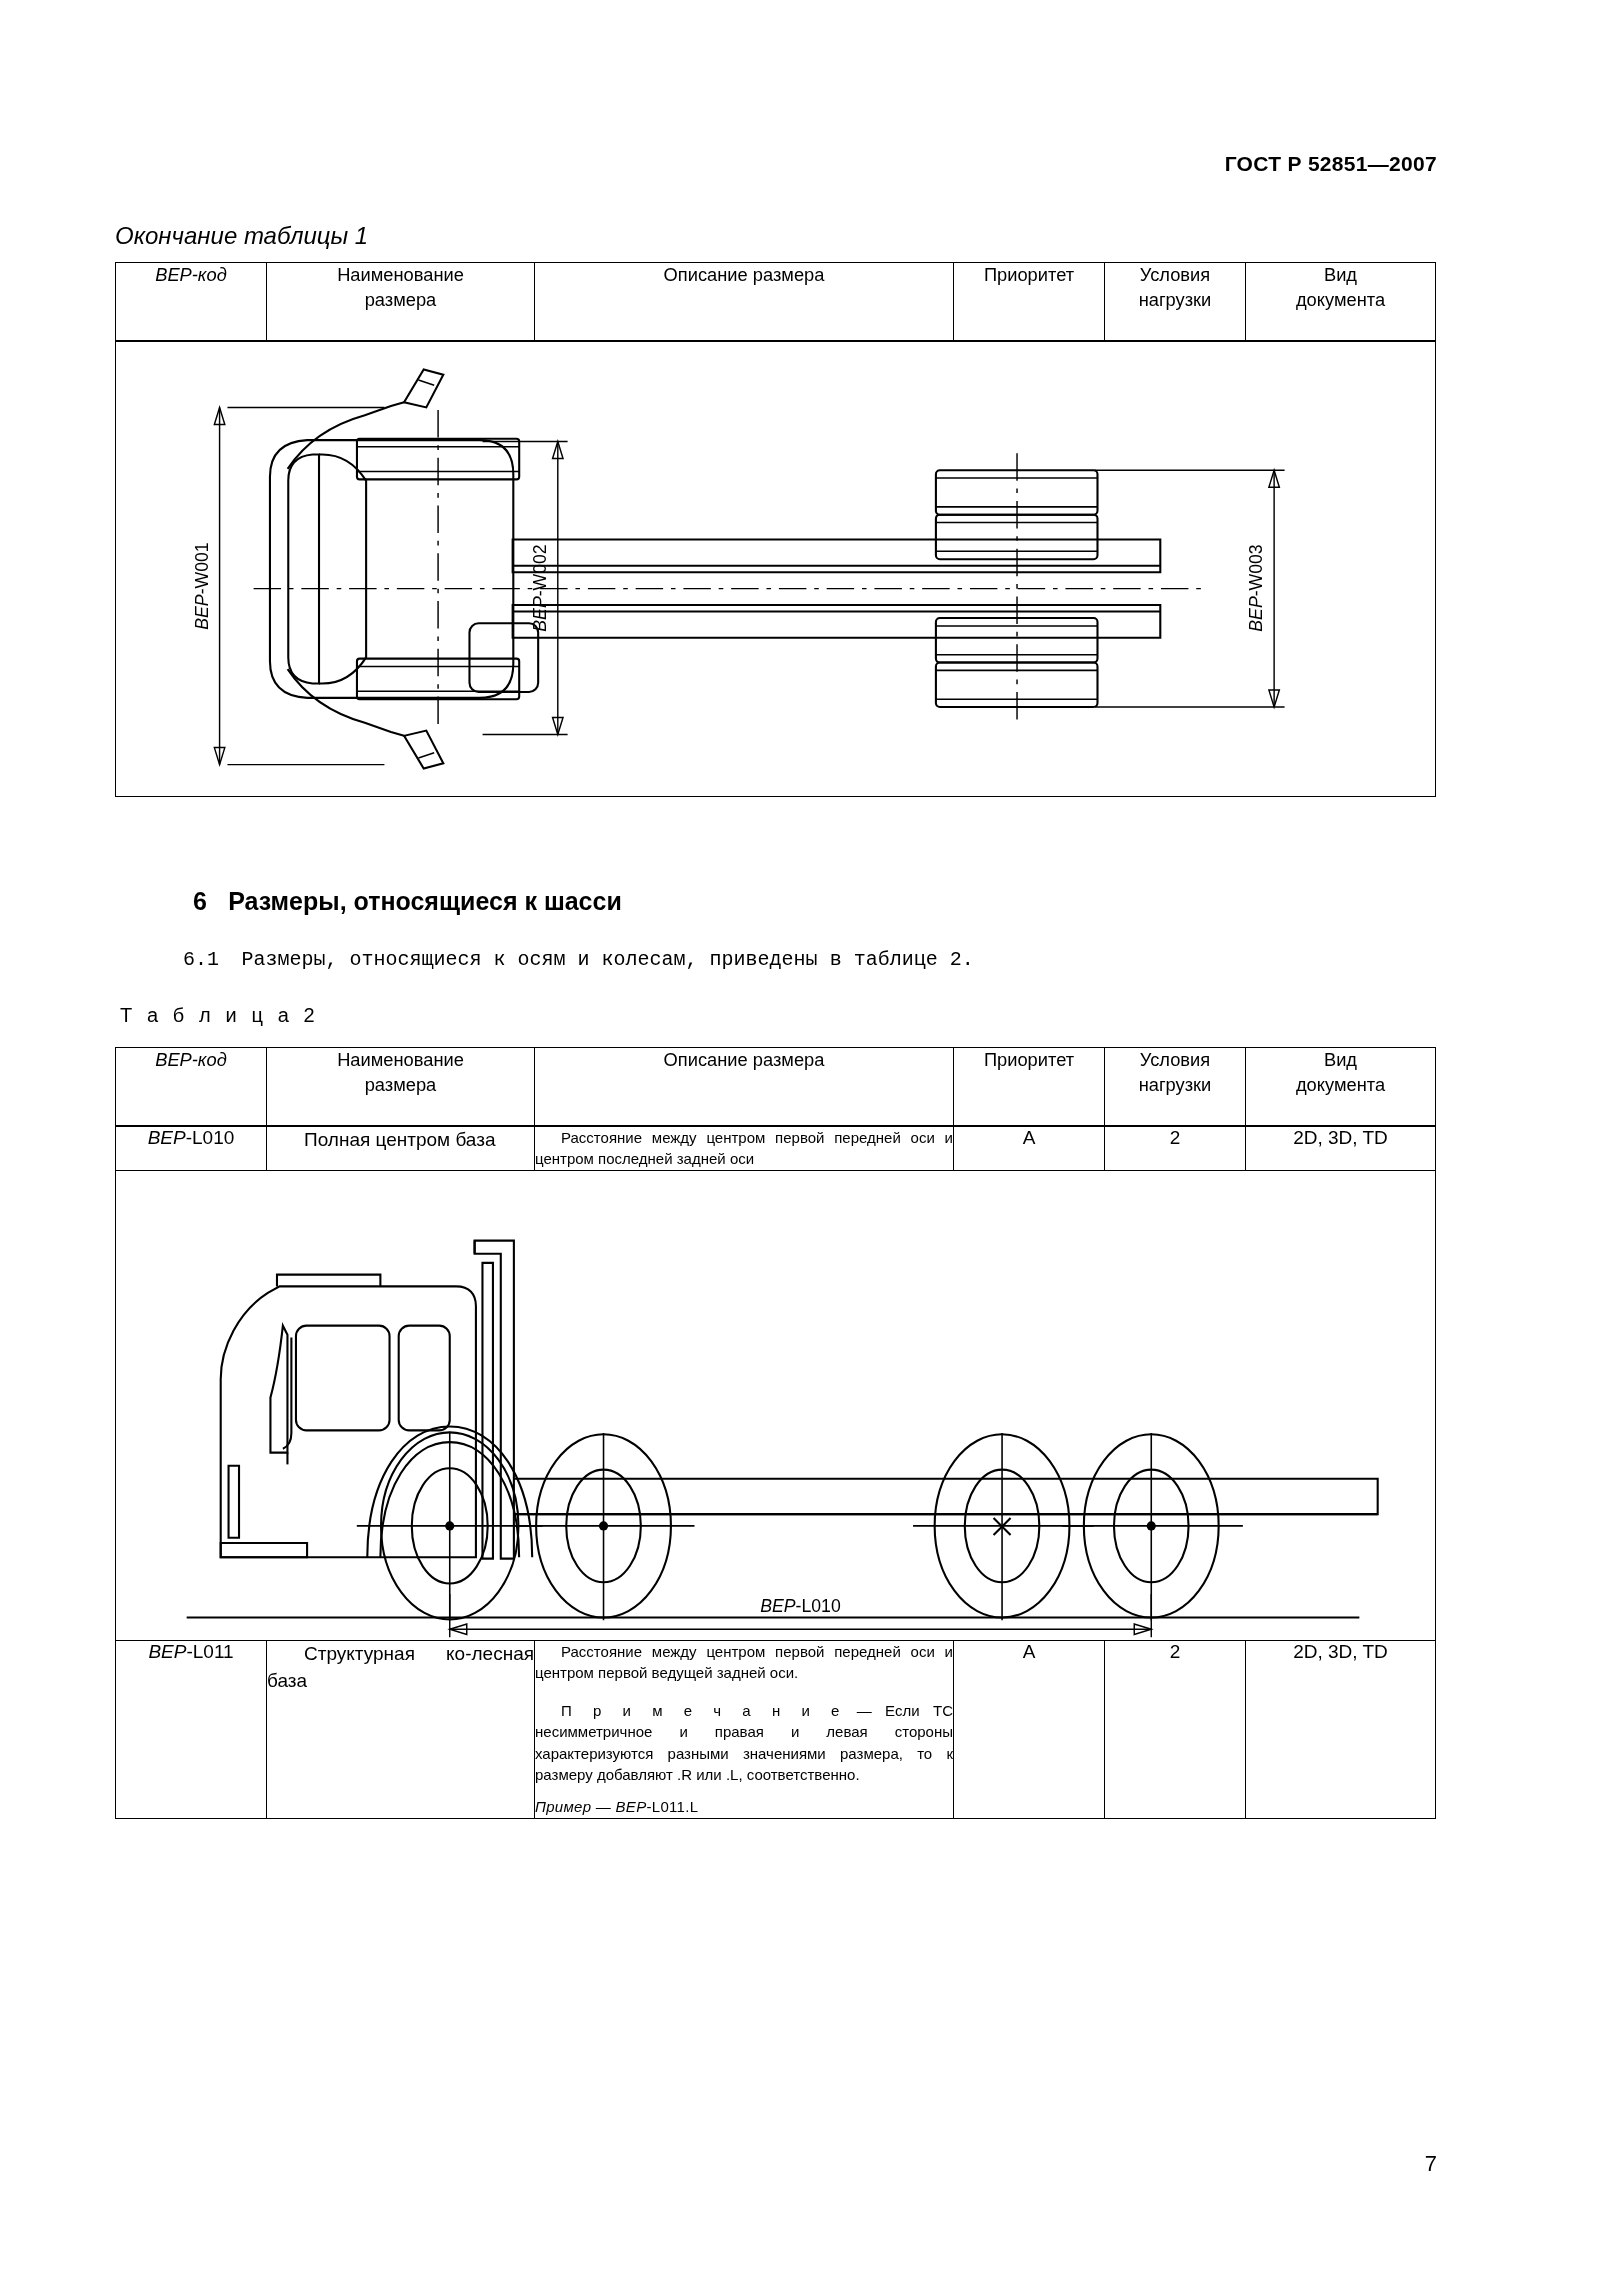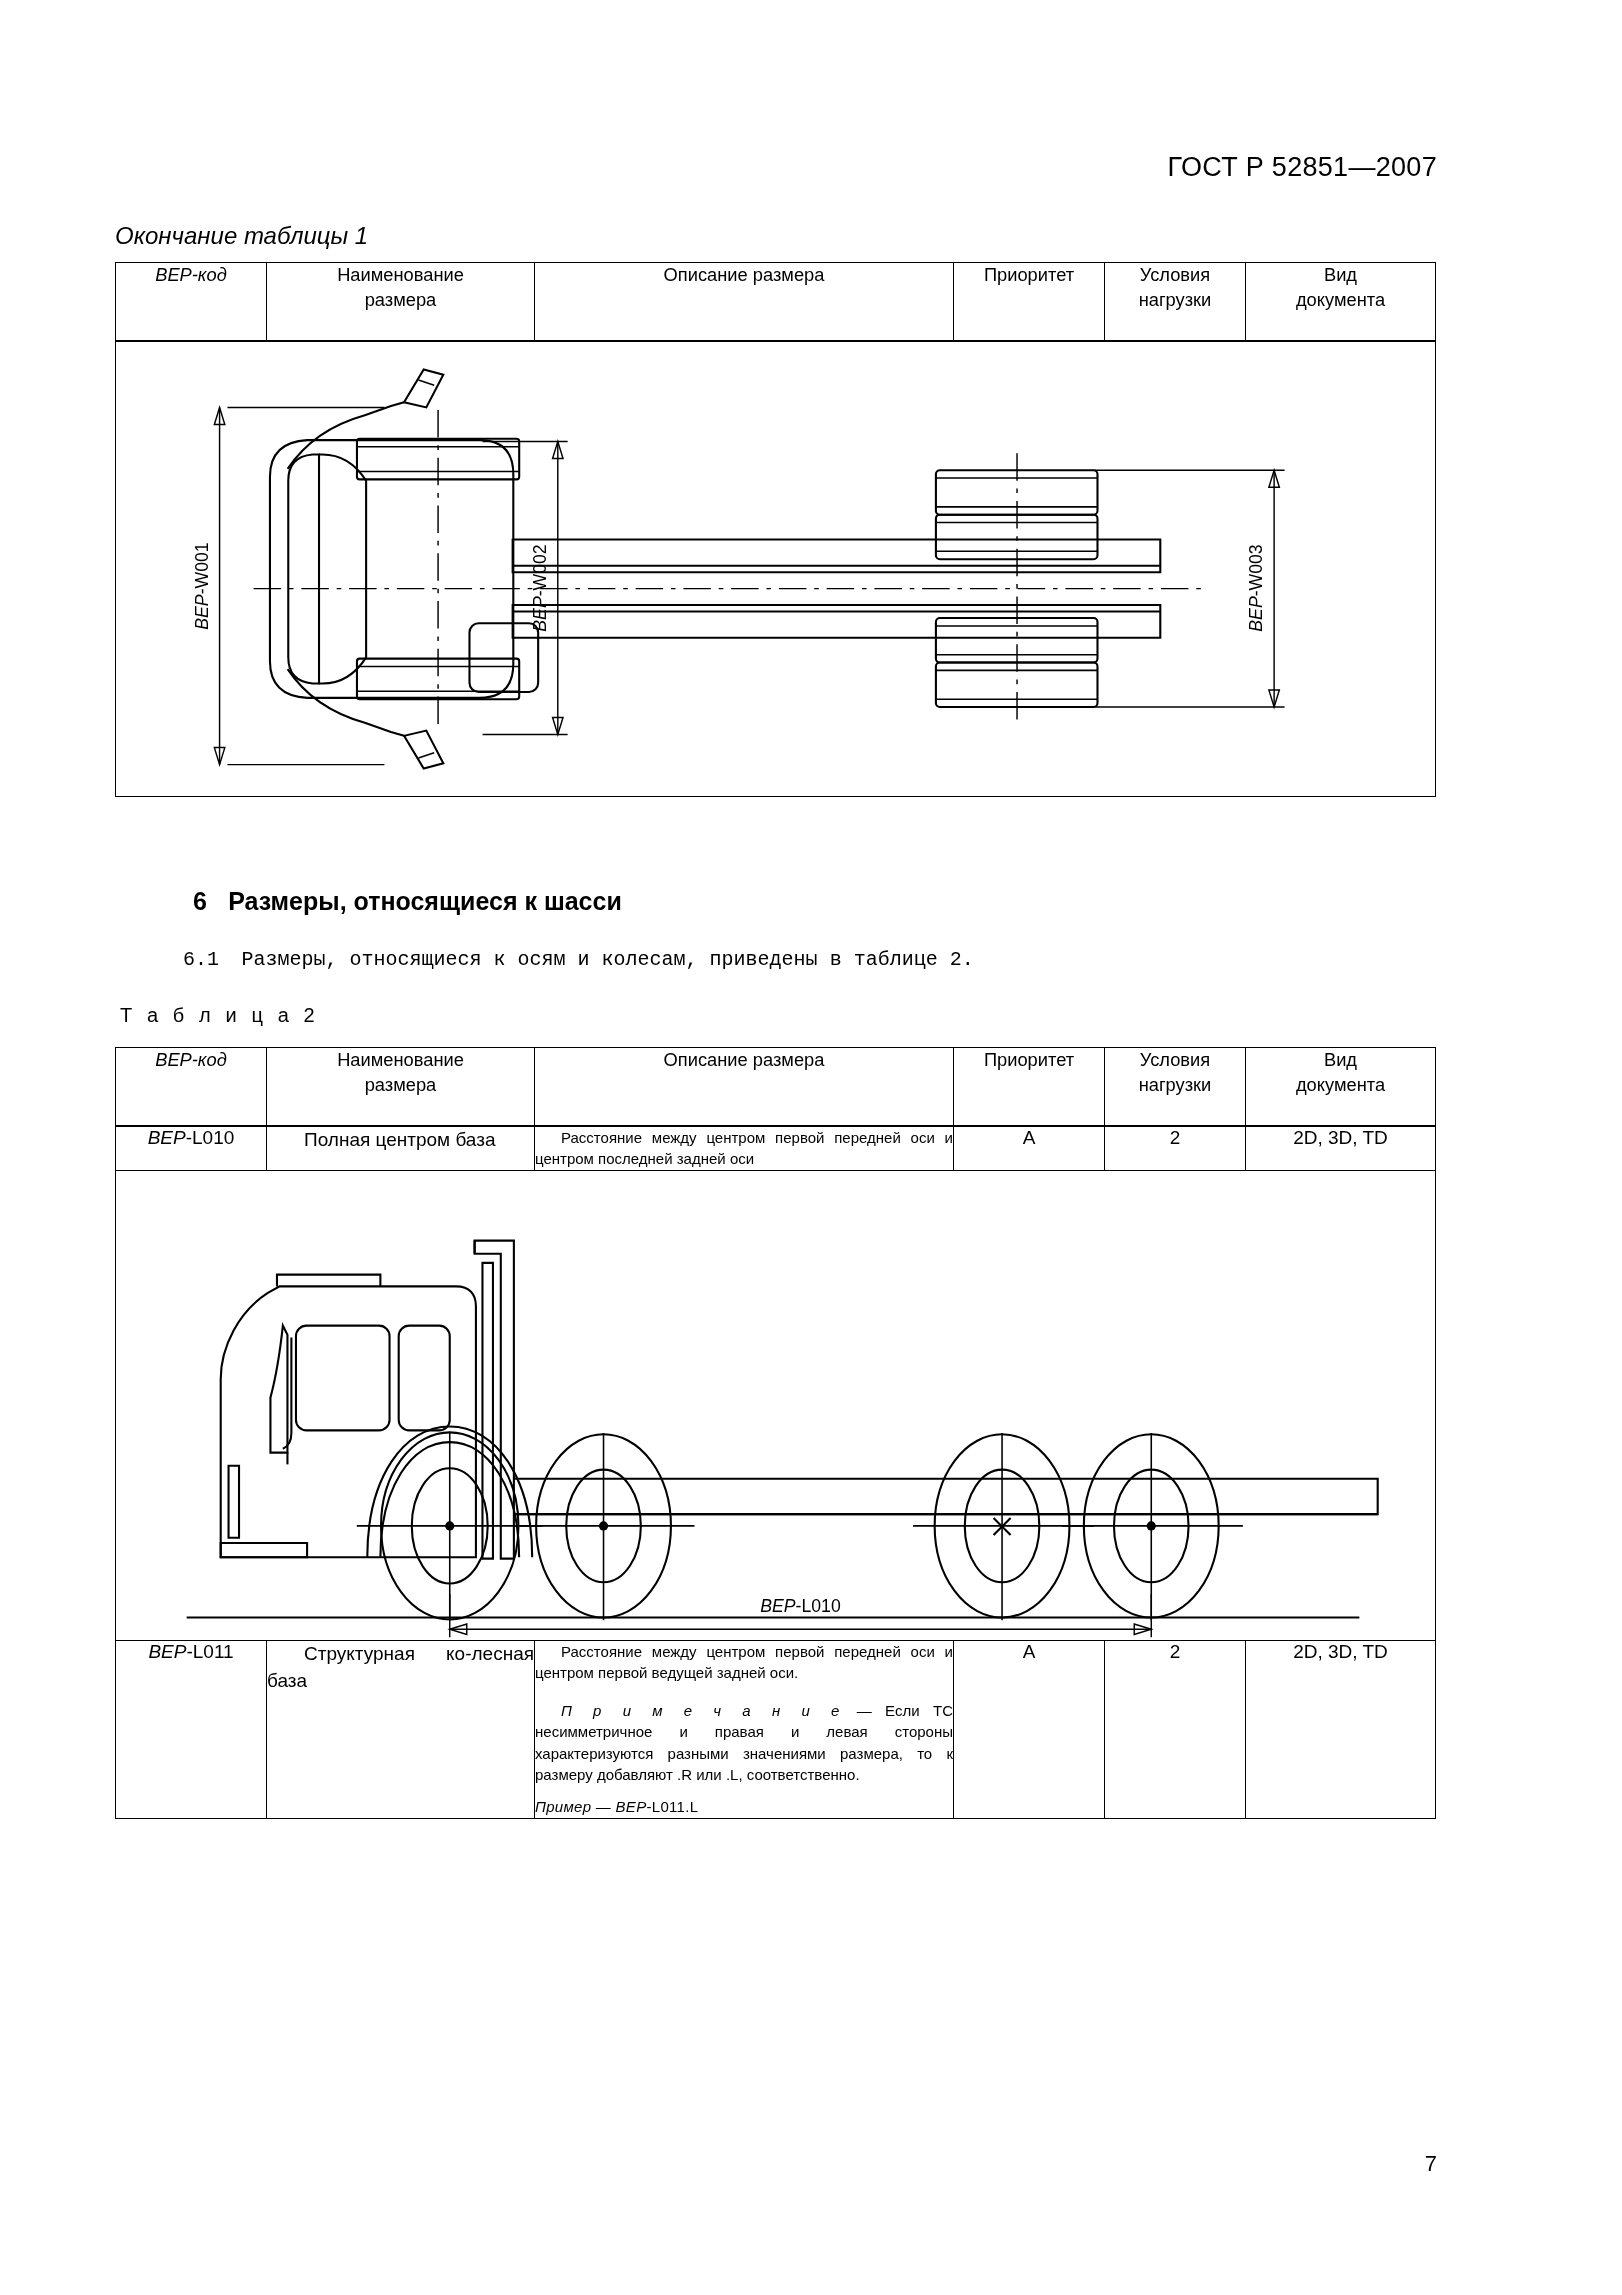--- a/index.html
+++ b/index.html
@@ -14,22 +14,22 @@
     font-family: "Liberation Sans", sans-serif;
     color: #000000;
     overflow: hidden;
   }
 
   
   .page-header {
     position: absolute;
     top: 152px;
     right: 186px;
-    font-size: 27px;
-    font-weight: normal;
+    font-size: 21px;
+    font-weight: bold;
     letter-spacing: 0.3px;
     white-space: nowrap;
   }
 
   
   .caption-italic {
     position: absolute;
     font-style: italic;
     font-size: 24px;
     white-space: nowrap;
@@ -93,21 +93,20 @@
     padding: 14.4px 3.9px 6.5px 3.9px;
     font-size: 19px;
     white-space: nowrap;
   }
   .note-block {
     margin-top: 17px;
     text-indent: 26px;
   }
   .note-lead {
     letter-spacing: 3.9px;
-    font-style: italic;
   }
   .example-line {
     margin-top: 11px;
     text-align: left;
     text-indent: 0;
     font-weight: normal;
     font-style: italic;
     letter-spacing: 0.3px;
   }
   .fig-cell {

